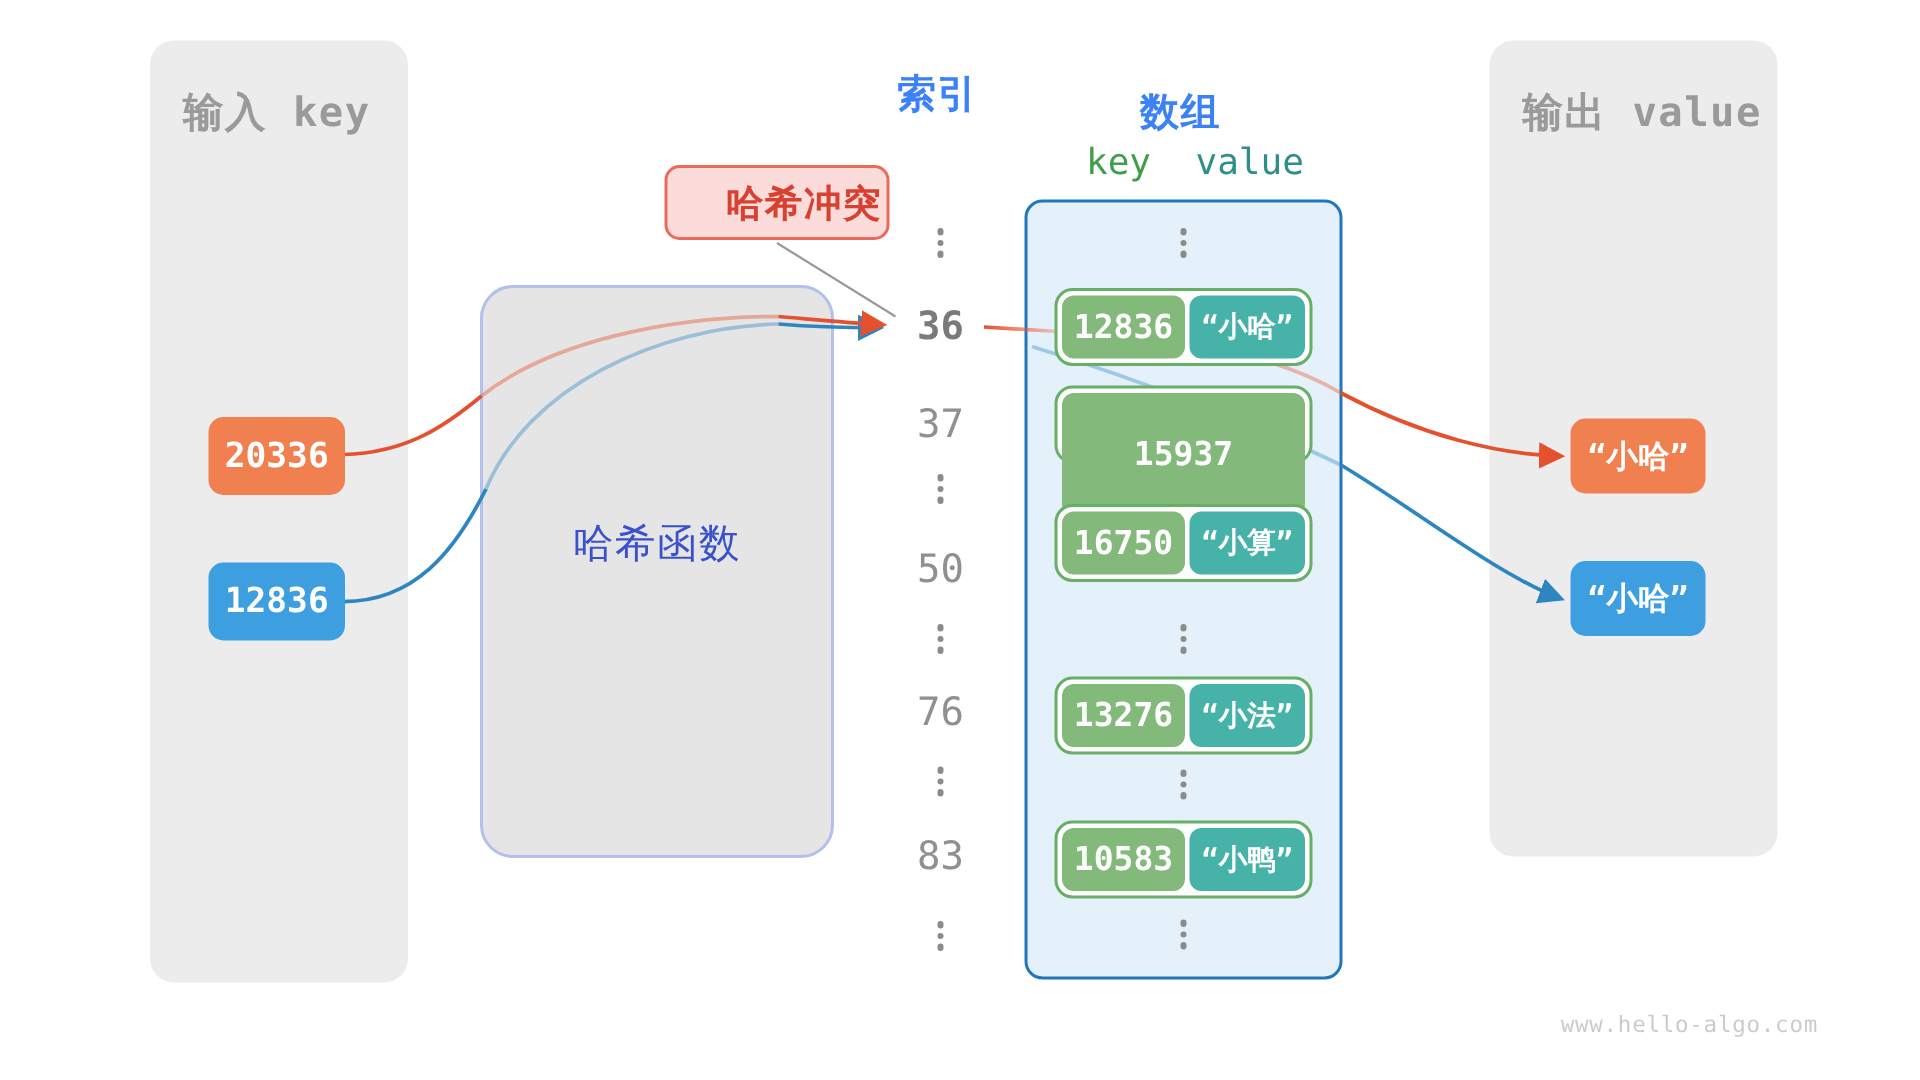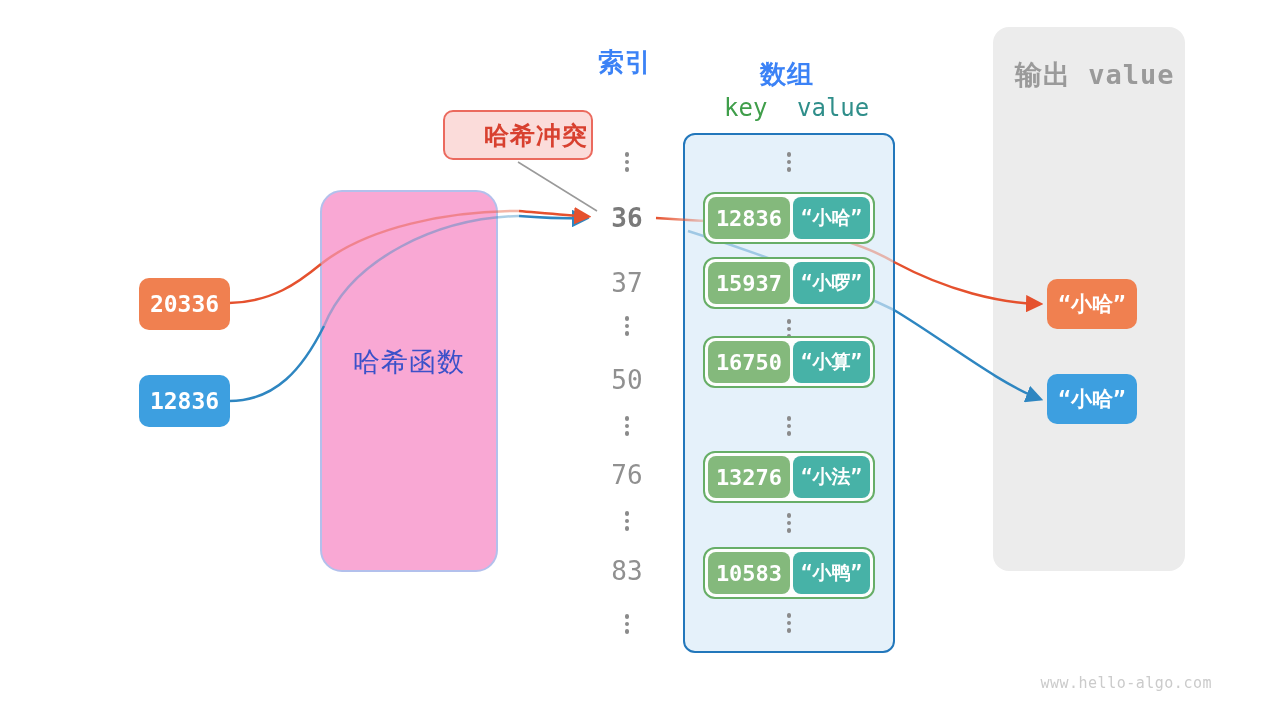--- a/index.html
+++ b/index.html
@@ -20,22 +20,22 @@
   
   .pill {
     position:absolute; z-index:10; border-radius:10px;
     display:flex; align-items:center; justify-content:center;
     color:#ffffff; font-size:23px; font-weight:bold;
   }
   .pill.orange { background:#F08050; }
   .pill.blue   { background:#3D9FE0; }
   
   .hash-box {
-    position:absolute; left:320px; top:190px; width:178px; height:382px;
-    background:#f9a8d4; border:2px solid #B3C0EC; border-radius:22px;
+    position:absolute; left:320px; top:190px; width:236px; height:382px;
+    background:#e5e5e5; border:2px solid #B3C0EC; border-radius:22px;
     z-index:2; box-sizing:border-box;
   }
   .hash-name {
     position:absolute; top:152px; width:100%; text-align:center;
     color:#3B51C9; font-size:27px; font-weight:500; letter-spacing:1px;
   }
   .hash-formula {
     position:absolute; top:198px; width:100%; text-align:center;
     color:#3B51C9; font-size:21px;
   }
@@ -96,20 +96,23 @@
   .watermark {
     position:absolute; right:68px; top:674px; z-index:5;
     color:#CBCBCB; font-size:15px; letter-spacing:0.5px;
   }
 </style>
 </head>
 <body>
 
 <div id="stage">
 
+  <div class="panel" style="left:100px; top:27px; width:172px; height:628px;">
+    <div class="panel-title">输入 key</div>
+  </div>
 
   <div class="panel" style="left:993px; top:27px; width:192px; height:544px;">
     <div class="panel-title">输出 value</div>
   </div>
 
   <div class="hash-box">
     <div class="hash-name">哈希函数</div>
   </div>
 
   <div class="array-box"></div>
@@ -212,21 +215,21 @@
   <div class="vdots" style="left:779px; top:613px;">
       <i></i>
       <i></i>
       <i></i>
     </div>
 
   <div class="arr-row" style="top:192px;">
     <div class="arr-key">12836</div>
     <div class="arr-val">“小哈”</div>
   </div>
-  <div class="arr-row" style="top:257px;">
+  <div class="arr-row" style="top:257px;flex-direction:column;">
     <div class="arr-key">15937</div>
     <div class="arr-val">“小啰”</div>
   </div>
   <div class="arr-row" style="top:336px;">
     <div class="arr-key">16750</div>
     <div class="arr-val">“小算”</div>
   </div>
   <div class="arr-row" style="top:451px;">
     <div class="arr-key">13276</div>
     <div class="arr-val">“小法”</div>

